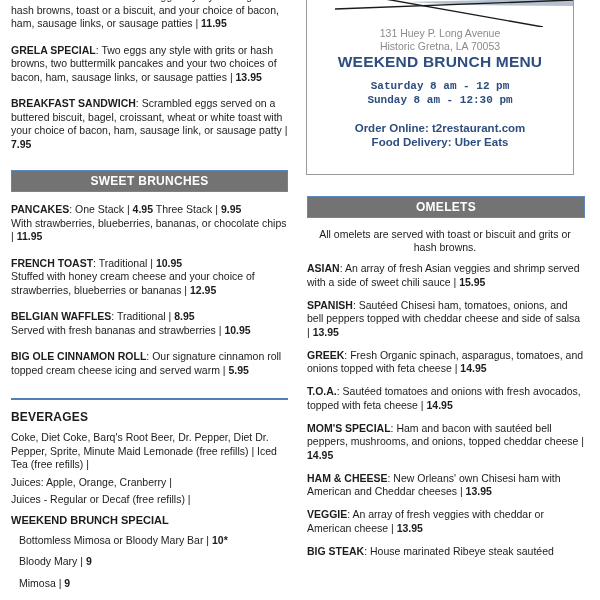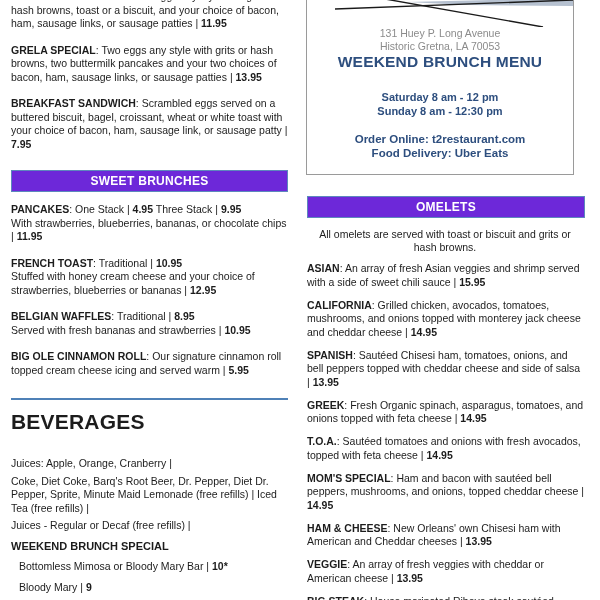--- a/index.html
+++ b/index.html
@@ -10,49 +10,49 @@
     background: #ffffff;
     font-family: "Liberation Sans", sans-serif;
     color: #1c1c1c;
     position: relative;
   }
   .col-left { position: absolute; left: 11px; top: -10px; width: 277px; }
   .col-right-menu { position: absolute; left: 307px; top: 196px; width: 278px; }
   .mi { margin: 0 0 13px 0; font-size: 10.5px; line-height: 13.5px; }
   .b { font-weight: bold; }
   .banner {
-    background: #6d28d9;
+    background: #737373;
     border: 1px solid #5d88bd;
     color: #ffffff;
     text-align: center;
     font-weight: bold;
     font-size: 12px;
     height: 22px;
     line-height: 20px;
     letter-spacing: 0.3px;
   }
   .banner-left { margin: 19px 0 11px 0; }
   .banner-right { margin: 0 0 10px 0; }
   .divider { border: none; border-top: 2px solid #4f81b7; margin: 21px 0 0 0; }
-  .bev-h { font-size: 21px; font-weight: bold; margin: 10px 0 23px 0; letter-spacing: 0.2px; }
+  .bev-h { font-size: 12px; font-weight: bold; margin: 10px 0 7px 0; letter-spacing: 0.2px; }
   .bev-line { font-size: 10.5px; line-height: 13.5px; margin: 0 0 4px 0; }
   .special-h { font-size: 11px; font-weight: bold; margin: 7px 0 1px 0; }
   .special-list .mi { margin: 8px; }
   .info-box {
     position: absolute; left: 306px; top: -32px;
     width: 268px; height: 207px;
     border: 1px solid #9a9a9a;
     text-align: center;
     overflow: hidden;
   }
   .logo-svg { display: block; width: 266px; height: 58px; }
   .addr { color: #8b8b8b; font-size: 10.5px; line-height: 13px; }
   .menu-title { color: #2d4e7e; font-weight: bold; font-size: 15.5px; letter-spacing: 0.2px; }
   .hours-line { color: #2d4e7e; font-weight: bold; font-size: 11px; line-height: 13.5px; }
-  .hours-wrap { margin-top: 20px; }
+  .hours-wrap { margin-top: 9px; font-family: Liberation Mono, monospace; }
   .order-wrap { margin-top: 14px; }
   .order-line { color: #2d4e7e; font-weight: bold; font-size: 11.5px; line-height: 14px; }
   .note { text-align: center; font-size: 10.5px; line-height: 13px; margin: 0 6px 8px 4px; }
   .omelet-items .mi { margin: 0 0 9.5px 0; }
 </style>
 </head>
 <body>
 
 <div class="col-left">
   <div class="item-list">
@@ -67,22 +67,22 @@
       <p class="mi"><span class="b">PANCAKES</span><span>: One Stack | </span><span class="b">4.95</span><span> Three Stack | </span><span class="b">9.95</span><br><span>With strawberries, blueberries, bananas, or chocolate chips | </span><span class="b">11.95</span></p>
       <p class="mi"><span class="b">FRENCH TOAST</span><span>: Traditional | </span><span class="b">10.95</span><br><span>Stuffed with honey cream cheese and your choice of strawberries, blueberries or bananas | </span><span class="b">12.95</span></p>
       <p class="mi"><span class="b">BELGIAN WAFFLES</span><span>: Traditional | </span><span class="b">8.95</span><br><span>Served with fresh bananas and strawberries | </span><span class="b">10.95</span></p>
       <p class="mi"><span class="b">BIG OLE CINNAMON ROLL</span><span>: Our signature cinnamon roll topped cream cheese icing and served warm | </span><span class="b">5.95</span></p>
     </div>
 
   <hr class="divider">
 
   <div class="bev-h">BEVERAGES</div>
   <div>
+      <div class="bev-line">Coke, Diet Coke, Barq's Root Beer, Dr. Pepper, Diet Dr. Pepper, Sprite, Minute Maid Lemonade (free refills) | Iced Tea (free refills) |</div>
       <div class="bev-line">Juices: Apple, Orange, Cranberry |</div>
-      <div class="bev-line">Coke, Diet Coke, Barq's Root Beer, Dr. Pepper, Diet Dr. Pepper, Sprite, Minute Maid Lemonade (free refills) | Iced Tea (free refills) |</div>
       <div class="bev-line">Juices - Regular or Decaf (free refills) |</div>
     </div>
 
   <div class="special-h">WEEKEND BRUNCH SPECIAL</div>
   <div class="item-list special-list">
       <p class="mi"><span>Bottomless Mimosa or Bloody Mary Bar | </span><span class="b">10*</span></p>
       <p class="mi"><span>Bloody Mary | </span><span class="b">9</span></p>
       <p class="mi"><span>Mimosa | </span><span class="b">9</span></p>
     </div>
 </div>
@@ -104,21 +104,20 @@
     <div class="order-line">Order Online: t2restaurant.com</div>
     <div class="order-line">Food Delivery: Uber Eats</div>
   </div>
 </div>
 
 <div class="col-right-menu">
   <div class="banner banner-right">OMELETS</div>
   <div class="note">All omelets are served with toast or biscuit and grits or hash browns.</div>
   <div class="item-list omelet-items">
       <p class="mi"><span class="b">ASIAN</span><span>: An array of fresh Asian veggies and shrimp served with a side of sweet chili sauce | </span><span class="b">15.95</span></p>
-      <p class="mi"><span class="b">CALIFORNIA</span><span>: Grilled chicken, avocados, tomatoes, mushrooms, and onions topped with monterey jack cheese and cheddar cheese | </span><span class="b">14.95</span></p>
       <p class="mi"><span class="b">SPANISH</span><span>: Sautéed Chisesi ham, tomatoes, onions, and bell peppers topped with cheddar cheese and side of salsa | </span><span class="b">13.95</span></p>
       <p class="mi"><span class="b">GREEK</span><span>: Fresh Organic spinach, asparagus, tomatoes, and onions topped with feta cheese | </span><span class="b">14.95</span></p>
       <p class="mi"><span class="b">T.O.A.</span><span>: Sautéed tomatoes and onions with fresh avocados, topped with feta cheese | </span><span class="b">14.95</span></p>
       <p class="mi"><span class="b">MOM'S SPECIAL</span><span>: Ham and bacon with sautéed bell peppers, mushrooms, and onions, topped cheddar cheese | </span><span class="b">14.95</span></p>
       <p class="mi"><span class="b">HAM &amp; CHEESE</span><span>: New Orleans' own Chisesi ham with American and Cheddar cheeses | </span><span class="b">13.95</span></p>
       <p class="mi"><span class="b">VEGGIE</span><span>: An array of fresh veggies with cheddar or American cheese | </span><span class="b">13.95</span></p>
       <p class="mi"><span class="b">BIG STEAK</span><span>: House marinated Ribeye steak sautéed</span></p>
     </div>
 </div>
 

